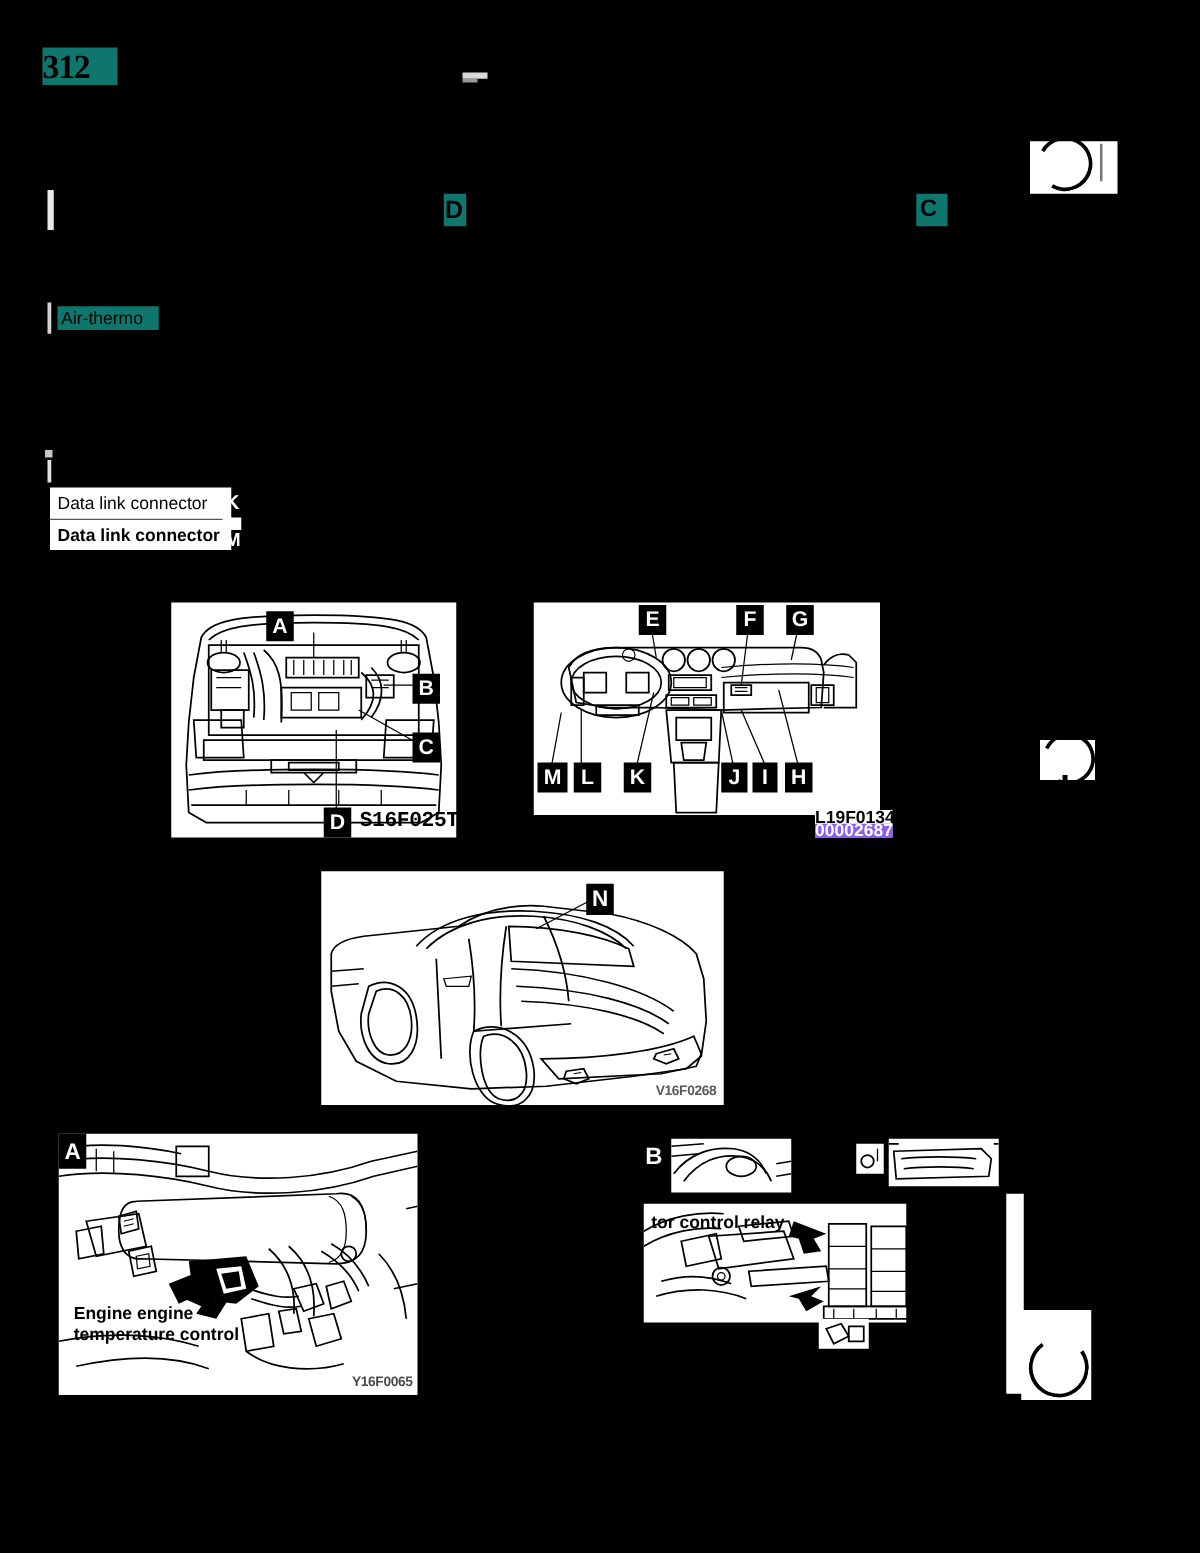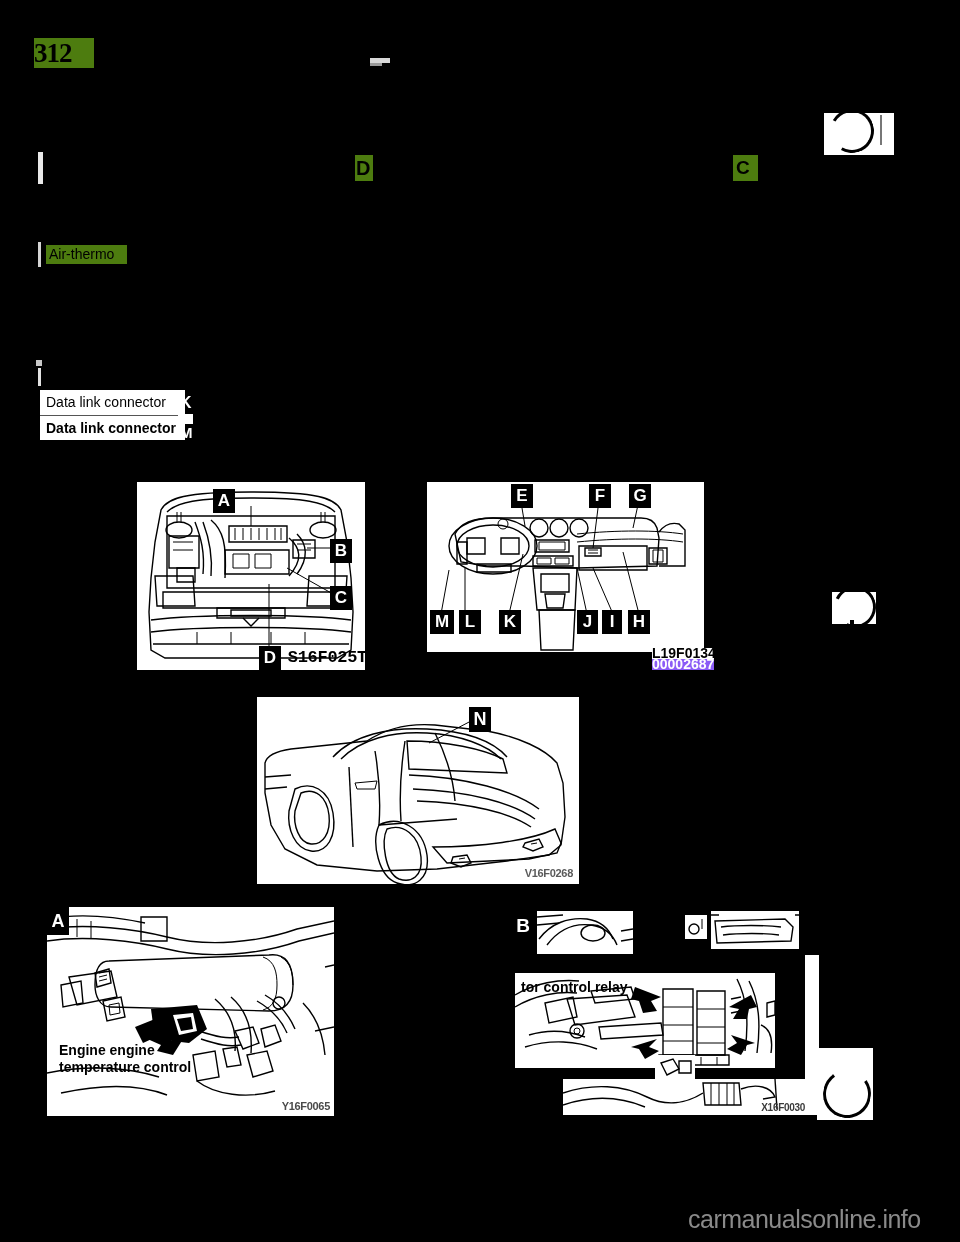--- a/index.html
+++ b/index.html
@@ -2,21 +2,21 @@
 <html><head>
 <meta charset="utf-8">
 <style>
   html,body{margin:0;padding:0;background:#000;}
   body{width:960px;height:1242px;position:relative;overflow:hidden;
        font-family:"Liberation Sans",sans-serif;color:#000;}
   .page{position:absolute;inset:0;background:#000;}
   .abs{position:absolute;}
 
   
-  .wpatch{background:#4d7c0f;color:#000;white-space:nowrap;overflow:hidden;}
+  .wpatch{background:#0f766e;color:#000;white-space:nowrap;overflow:hidden;}
 
   .pageno{left:34px;top:38px;width:60px;height:30px;font-size:27px;
           font-weight:bold;letter-spacing:-1px;line-height:30px;
           font-family:"Liberation Serif",serif;}
 
   .tickmark{left:370px;top:58px;width:20px;height:5px;background:#d8d8d8;}
   .tickmark2{left:370px;top:63px;width:12px;height:3px;background:#9a9a9a;}
 
   .frag-a{left:38px;top:152px;width:5px;height:32px;background:#e9e9e9;}
   .frag-d{left:355px;top:155px;width:17px;height:26px;font-size:20px;
@@ -354,21 +354,21 @@
 
     <div class="pb" style="left:204px;top:4px;width:88px;height:38px;">
       <svg width="88" height="38" viewBox="0 0 88 38">
         <path class="ln" d="M4 10 L74 8 L82 16 L80 30 L6 32 Z"></path>
         <path class="ln" d="M10 16 C26 14 54 14 70 16"></path>
         <path class="ln" d="M12 24 C28 22 54 22 68 24"></path>
         <path class="ln" d="M0 4 L8 4 M84 4 L88 4"></path>
       </svg>
     </div>
 
-    <div class="pb" style="left:8px;top:66px;width:260px;height:95px;">
+    <div class="pb" style="left:8px;top:56px;width:210px;height:95px;">
       <svg width="260" height="95" viewBox="0 0 260 95">
 
         <path class="ln" d="M148 16 L178 16 L178 82 L148 82 Z"></path>
         <path class="ln" d="M182 18 L210 18 L210 82 L182 82 Z"></path>
         <path class="ln2" d="M148 34 L178 34 M148 52 L178 52 M148 68 L178 68"></path>
         <path class="ln2" d="M182 36 L210 36 M182 54 L210 54 M182 70 L210 70"></path>
         <path class="ln" d="M144 82 L214 82 L214 92 L144 92 Z"></path>
         <path class="ln2" d="M152 84 L152 92 M168 84 L168 92 M186 84 L186 92 M202 84 L202 92"></path>
 
         <path class="ln" d="M52 26 L112 22 L120 44 L60 52 Z"></path>
@@ -396,31 +396,20 @@
       <div style="position:absolute;left:6px;top:6px;font-size:14px;font-weight:600;color:#000;white-space:nowrap;">tor control relay</div>
     </div>
 
     <div class="pb" style="left:148px;top:148px;width:40px;height:24px;">
       <svg width="40" height="24" viewBox="0 0 40 24">
         <path class="ln" d="M6 8 L18 4 L24 14 L12 20 Z"></path>
         <path class="ln" d="M24 6 L36 6 L36 18 L24 18 Z"></path>
       </svg>
     </div>
 
-    <div class="pb" style="left:56px;top:172px;width:246px;height:36px;">
-      <svg width="246" height="36" viewBox="0 0 246 36">
-        <path class="ln" d="M0 14 C30 4 60 6 84 18 C104 28 124 24 140 14"></path>
-        <path class="ln" d="M0 26 C30 16 58 18 82 28"></path>
-        <path class="ln" d="M140 4 L176 4 L178 26 L142 26 Z"></path>
-        <path class="ln2" d="M148 4 L148 26 M156 4 L156 26 M164 4 L164 26 M171 4 L171 26"></path>
-        <path class="ln" d="M178 10 C194 4 208 8 212 18 L200 20"></path>
-        <path class="ln" d="M212 0 L214 30"></path>
-      </svg>
-      <div class="figcode" style="right:4px;bottom:2px;font-size:10px;color:#3a3a3a;">X16F0030</div>
-    </div>
 
     <div class="mk" style="left:4px;top:4px;width:24px;height:30px;font-size:19px;">B</div>
 
     <div class="pb" style="left:298px;top:48px;width:14px;height:160px;"></div>
   </div>
 
   <div class="punch" style="left:824px;top:113px;width:70px;height:42px;">
     <div class="arc" style="left:6px;top:-4px;width:38px;height:38px;
          border-color:#000 #000 #000 transparent;transform:rotate(-15deg);"></div>
     <div style="position:absolute;left:56px;top:2px;width:2px;height:30px;background:#777;"></div>
@@ -431,15 +420,14 @@
          border-color:#000 #000 #000 transparent;transform:rotate(-20deg);"></div>
     <div style="position:absolute;left:18px;top:28px;width:4px;height:6px;background:#000;"></div>
   </div>
 
   <div class="punch" style="left:817px;top:1048px;width:56px;height:72px;">
     <div class="arc" style="left:6px;top:22px;width:42px;height:42px;
          border-color:transparent #000 #000 #000;transform:rotate(10deg);"></div>
   </div>
 
 
-  <div class="abs wmark">carmanualsonline.info</div>
 
 </div>
 
 </body></html>

